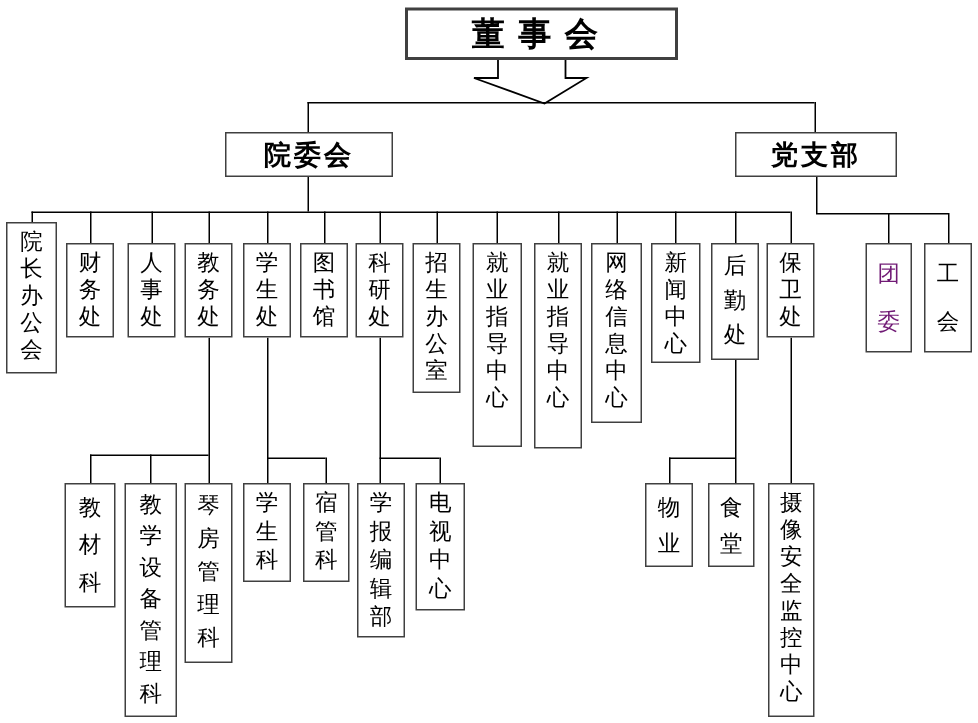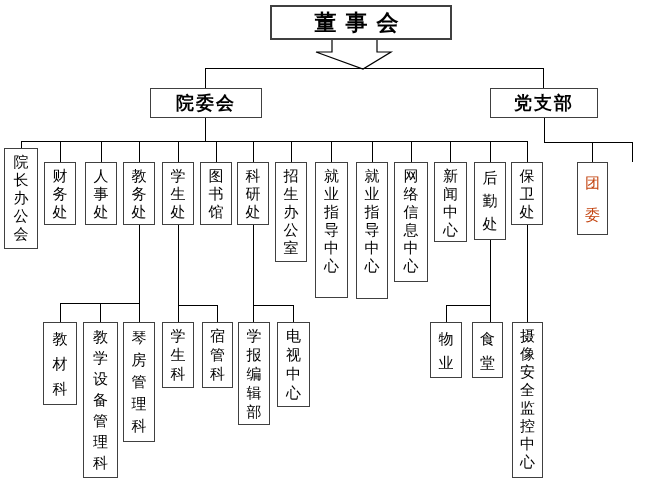--- a/index.html
+++ b/index.html
@@ -66,21 +66,22 @@
     <div class="node vertical" style="left: 162px; top: 162px; width: 32px; height: 63px; color: rgb(0, 0, 0); line-height: 18px;">学生处</div>
     <div class="node vertical" style="left: 200px; top: 162px; width: 32px; height: 63px; color: rgb(0, 0, 0); line-height: 18px;">图书馆</div>
     <div class="node vertical" style="left: 237px; top: 162px; width: 32px; height: 63px; color: rgb(0, 0, 0); line-height: 18px;">科研处</div>
     <div class="node vertical" style="left: 275px; top: 162px; width: 32px; height: 100px; color: rgb(0, 0, 0); line-height: 18px;">招生办公室</div>
     <div class="node vertical" style="left: 315px; top: 162px; width: 33px; height: 136px; color: rgb(0, 0, 0); line-height: 18px;">就业指导中心</div>
     <div class="node vertical" style="left: 356px; top: 162px; width: 32px; height: 137px; color: rgb(0, 0, 0); line-height: 18px;">就业指导中心</div>
     <div class="node vertical" style="left: 394px; top: 162px; width: 34px; height: 120px; color: rgb(0, 0, 0); line-height: 18px;">网络信息中心</div>
     <div class="node vertical" style="left: 434px; top: 162px; width: 33px; height: 80px; color: rgb(0, 0, 0); line-height: 18px; font-family: Liberation Serif, serif;">新闻中心</div>
     <div class="node vertical" style="left: 474px; top: 162px; width: 32px; height: 78px; color: rgb(0, 0, 0); line-height: 23px;">后勤处</div>
     <div class="node vertical" style="left: 511px; top: 162px; width: 32px; height: 63px; color: rgb(0, 0, 0); line-height: 18px;">保卫处</div>
-    <div class="node vertical" style="left: 577px; top: 162px; width: 31px; height: 73px; color: #c2410c; line-height: 32px;">团委</div>
+    <div class="node vertical" style="left: 577px; top: 162px; width: 31px; height: 73px; color: #701a75; line-height: 32px;">团委</div>
+    <div class="node vertical" style="left: 616px; top: 162px; width: 32px; height: 73px; color: rgb(0, 0, 0); line-height: 32px;">工会</div>
     <div class="node vertical" style="left: 43px; top: 322px; width: 34px; height: 83px; color: rgb(0, 0, 0); line-height: 25px;">教材科</div>
     <div class="node vertical" style="left: 83px; top: 322px; width: 35px; height: 156px; color: rgb(0, 0, 0); line-height: 21px;">教学设备管理科</div>
     <div class="node vertical" style="left: 123px; top: 322px; width: 32px; height: 120px; color: rgb(0, 0, 0); line-height: 22px;">琴房管理科</div>
     <div class="node vertical" style="left: 162px; top: 322px; width: 32px; height: 66px; color: rgb(0, 0, 0); line-height: 19px;">学生科</div>
     <div class="node vertical" style="left: 202px; top: 322px; width: 31px; height: 66px; color: rgb(0, 0, 0); line-height: 19px;">宿管科</div>
     <div class="node vertical" style="left: 238px; top: 322px; width: 32px; height: 103px; color: rgb(0, 0, 0); line-height: 19px;">学报编辑部</div>
     <div class="node vertical" style="left: 277px; top: 322px; width: 33px; height: 85px; color: rgb(0, 0, 0); line-height: 19px;">电视中心</div>
     <div class="node vertical" style="left: 430px; top: 322px; width: 32px; height: 56px; color: rgb(0, 0, 0); line-height: 24px;">物业</div>
     <div class="node vertical" style="left: 472px; top: 322px; width: 31px; height: 56px; color: rgb(0, 0, 0); line-height: 24px;">食堂</div>
     <div class="node vertical" style="left: 512px; top: 322px; width: 31px; height: 156px; color: rgb(0, 0, 0); line-height: 18px;">摄像安全监控中心</div>

